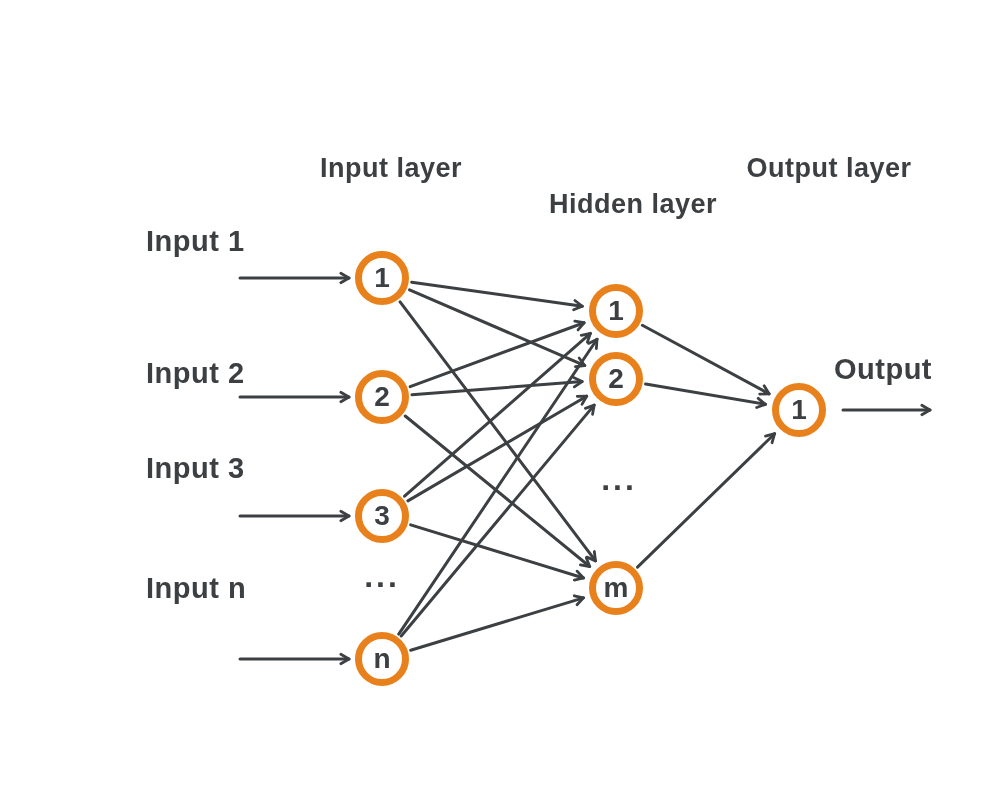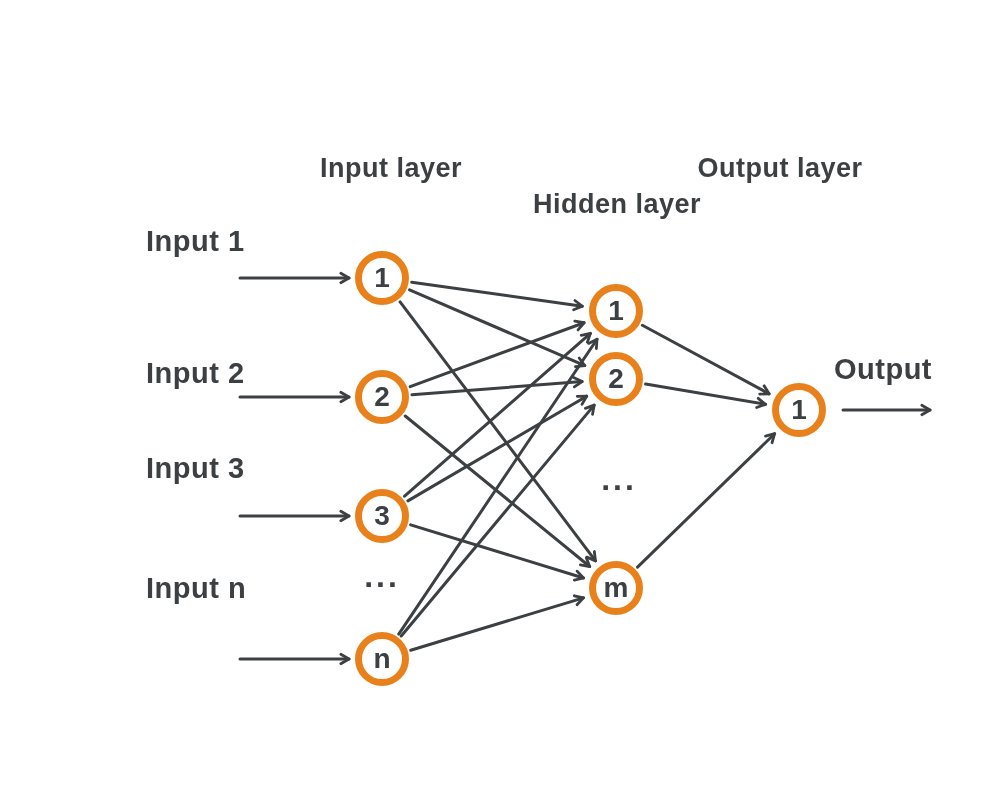--- a/index.html
+++ b/index.html
@@ -99,22 +99,22 @@
         <line x1="637.5049525258064" y1="567.0826144830954" x2="774.6277204707527" y2="433.7063702524919" stroke="#3c4043" stroke-width="3" stroke-linecap="round" marker-end="url(#arrowhead)"></line>
         <line x1="240" y1="278" x2="349" y2="278" stroke="#3c4043" stroke-width="3" stroke-linecap="round" marker-end="url(#arrowhead)"></line>
         <line x1="240" y1="397" x2="349" y2="397" stroke="#3c4043" stroke-width="3" stroke-linecap="round" marker-end="url(#arrowhead)"></line>
         <line x1="240" y1="516" x2="349" y2="516" stroke="#3c4043" stroke-width="3" stroke-linecap="round" marker-end="url(#arrowhead)"></line>
         <line x1="240" y1="659" x2="349" y2="659" stroke="#3c4043" stroke-width="3" stroke-linecap="round" marker-end="url(#arrowhead)"></line>
         <line x1="843" y1="410" x2="930" y2="410" stroke="#3c4043" stroke-width="3" stroke-linecap="round" marker-end="url(#arrowhead)"></line>
       </g>
   </svg>
   <div id="labels-layer">
       <div class="layer-title" style="left: 391px; top: 168px;">Input layer</div>
-      <div class="layer-title" style="left: 617px; top: 204px;">Hidden layer</div>
-      <div class="layer-title" style="left: 780px; top: 168px; text-align: right;">Output layer</div>
+      <div class="layer-title" style="left: 633px; top: 204px;">Hidden layer</div>
+      <div class="layer-title" style="left: 829px; top: 168px; text-align: right;">Output layer</div>
       <div class="io-label" style="left: 146px; top: 241px;">Input 1</div>
       <div class="io-label" style="left: 146px; top: 349px; margin-top: 24px;">Input 2</div>
       <div class="io-label" style="left: 146px; top: 468px;">Input 3</div>
       <div class="io-label" style="left: 146px; top: 588px;">Input n</div>
       <div class="io-label centered" style="left: 883px; top: 369px; text-align: right;">Output</div>
       <div class="ellipsis" style="left: 382px; top: 576px;">...</div>
       <div class="ellipsis" style="left: 619px; top: 479px;">...</div>
     </div>
   <div id="nodes-layer">
       <div class="node" style="left: 355px; top: 251px; width: 54px; height: 54px;">

